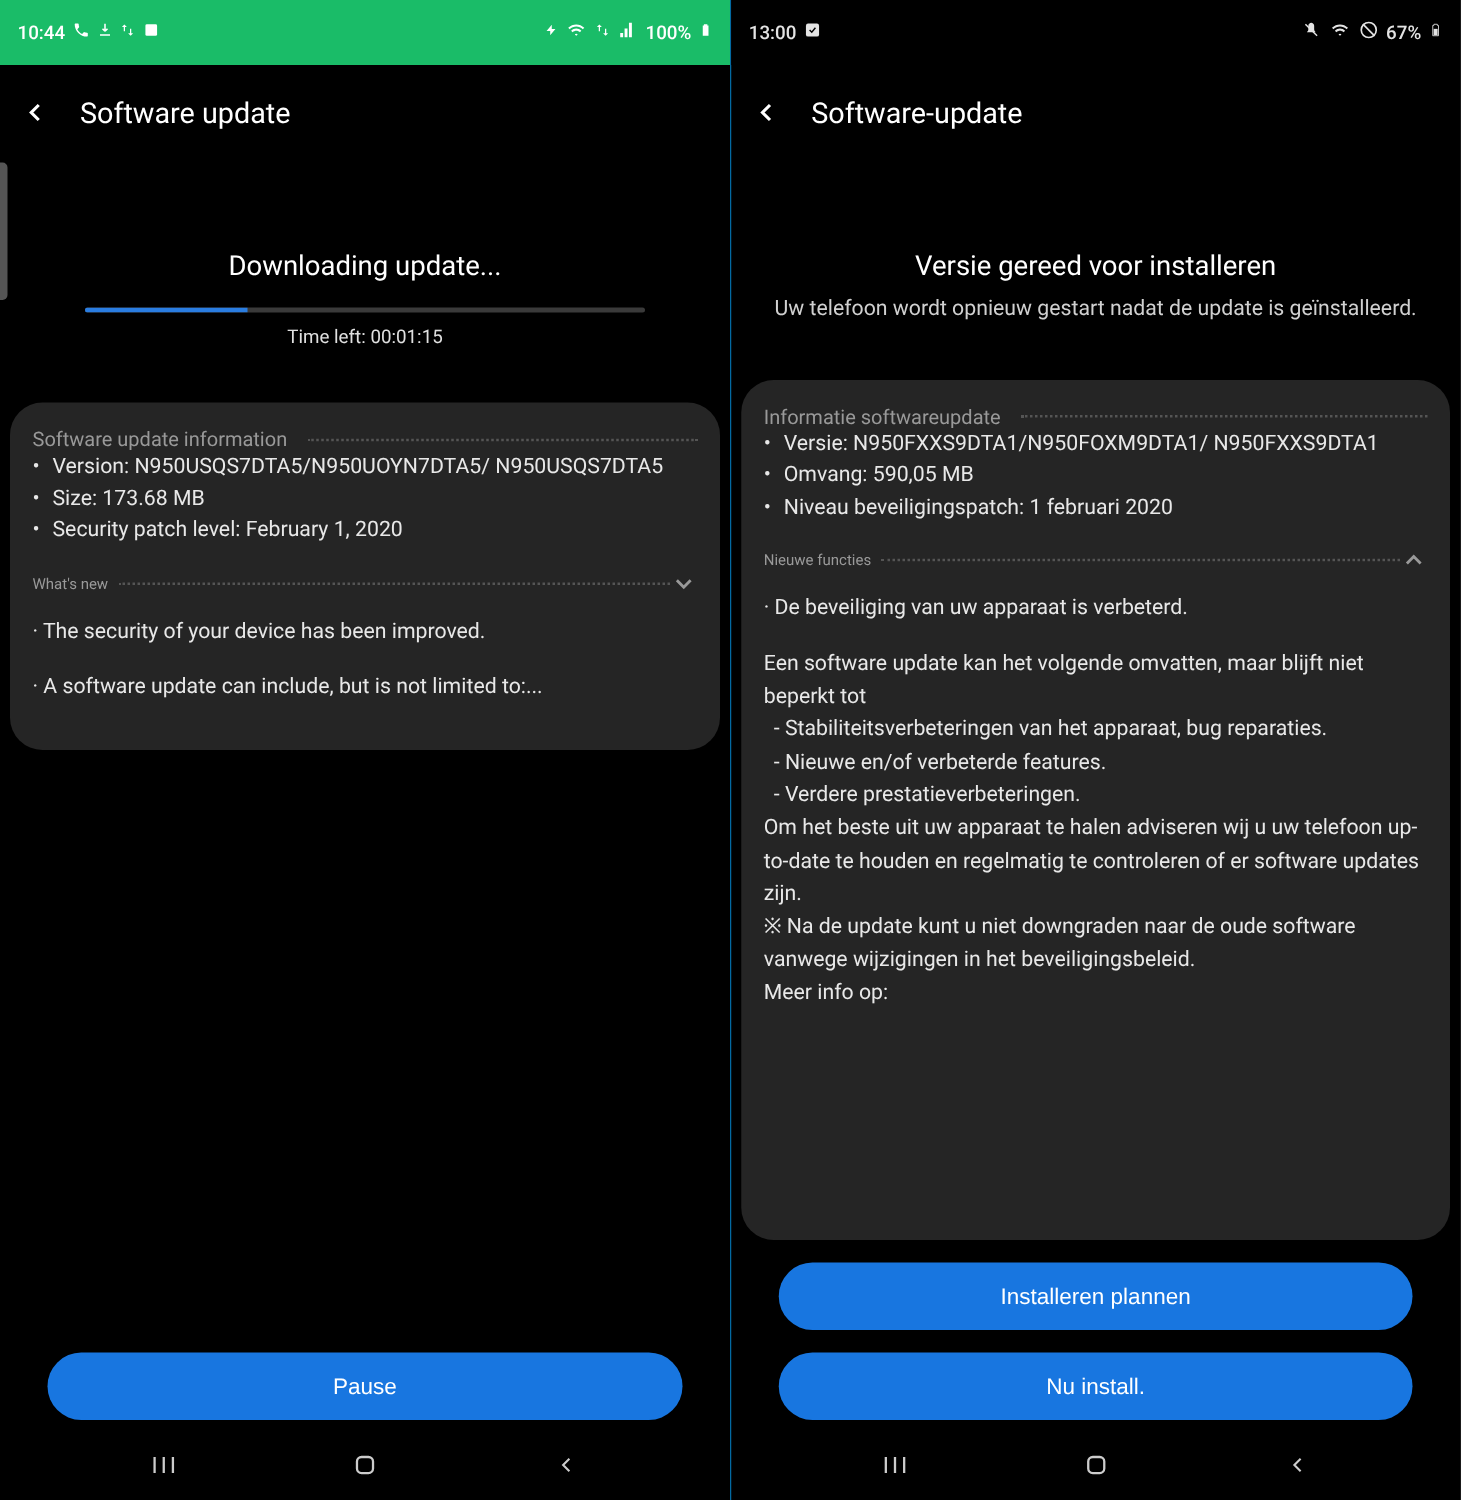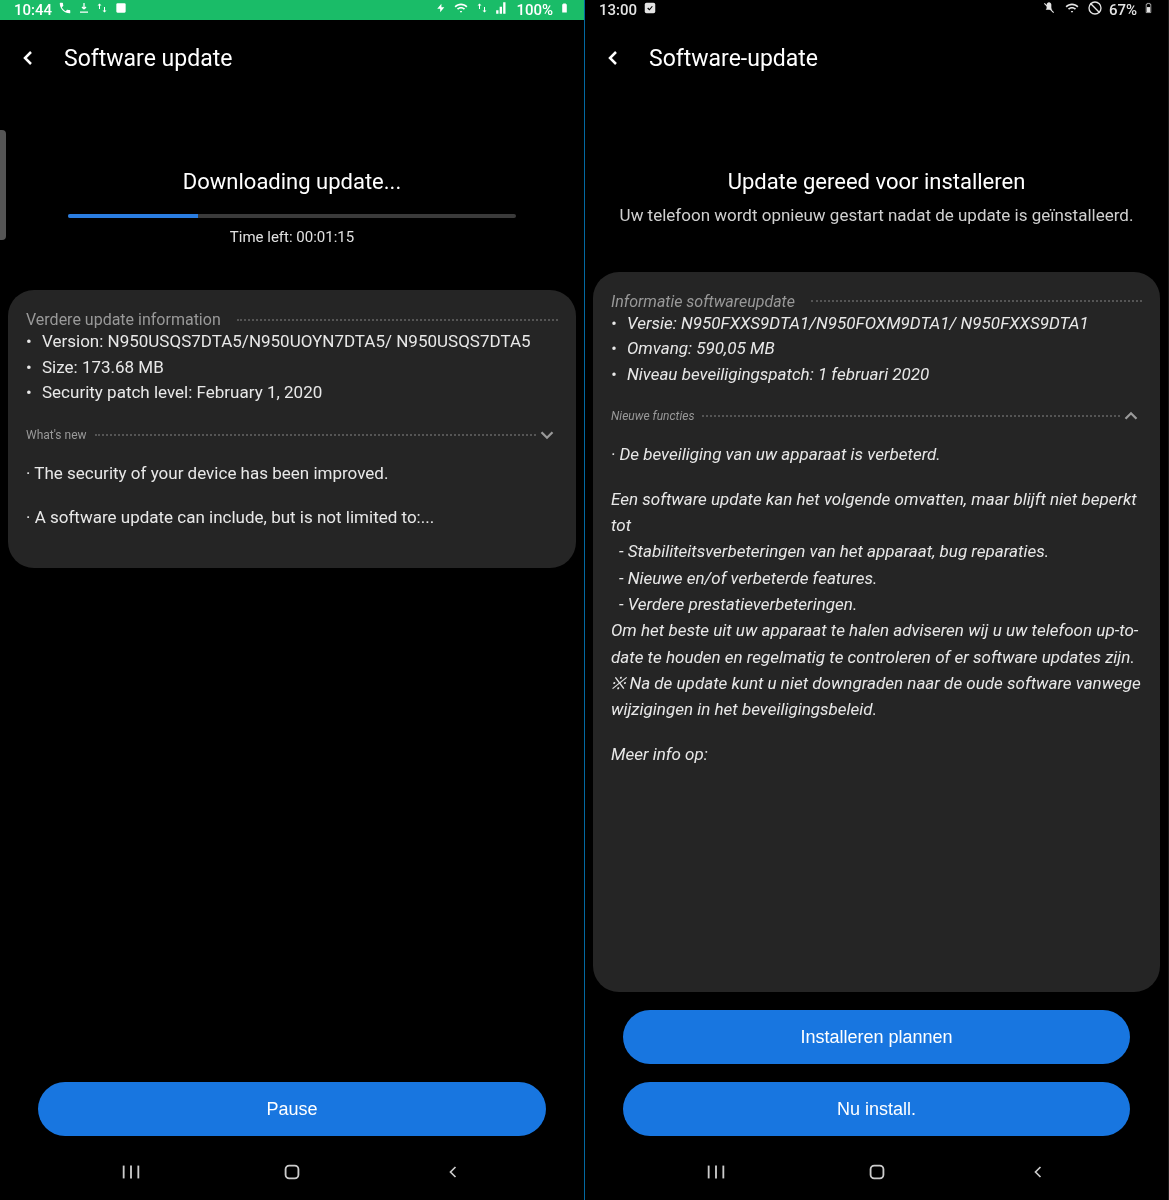--- a/index.html
+++ b/index.html
@@ -13,21 +13,21 @@
 .phone {
   width: 584px;
   height: 1200px;
   background: #000;
   position: relative;
   display: flex;
   flex-direction: column;
 }
 .phone + .phone { border-left: 1px solid #0369a1; }
 .statusbar {
-  height: 20px;
+  height: 52px;
   display: flex;
   justify-content: space-between;
   align-items: center;
   padding: 0 14px;
   font-size: 15px;
   font-weight: 500;
 }
 .statusbar.green {
   background: #1abc68;
   color: #fff;
@@ -96,21 +96,21 @@
   color: #e0e0e0;
   font-size: 15px;
   margin-top: 10px;
 }
 .card {
   background: #252525;
   border-radius: 26px;
   padding: 20px 18px;
   margin-top: 30px;
 }
-.card.tall { flex: 1; overflow: hidden; font-style: italic; }
+.card.tall { flex: 1; overflow: hidden; }
 .card-header {
   color: #999;
   font-size: 16px;
   display: flex;
   align-items: center;
   gap: 8px;
 }
 .dots {
   flex: 1;
   border-bottom: 2px dotted #555;
@@ -260,21 +260,21 @@
       <div class="progress-wrap">
         <div class="progress-track">
             <div class="progress-fill"></div>
           </div>
       </div>
       <div class="time-left">Time left: 00:01:15</div>
     </div>
 
     <div class="card">
       <div class="card-header">
-        <span>Verdere update information</span>
+        <span>Software update information</span>
         <span class="dots"></span>
       </div>
       <ul class="bullet-list">
         <li>Version: N950USQS7DTA5/N950UOYN7DTA5/ N950USQS7DTA5</li>
         <li>Size: 173.68 MB</li>
         <li>Security patch level: February 1, 2020</li>
       </ul>
       <div class="whatsnew">
         <span>What's new</span>
         <span class="dots"></span>
@@ -361,21 +361,21 @@
     <div class="back-arrow">
       <svg width="24" height="24" viewBox="0 0 24 24" fill="none" stroke="#fff" stroke-width="2.5">
           <path d="M15 18l-6-6 6-6"></path>
         </svg>
     </div>
     <div class="header-title">Software-update</div>
   </div>
 
   <div class="content">
     <div class="section-centered">
-      <div class="big-title">Update gereed voor installeren</div>
+      <div class="big-title">Versie gereed voor installeren</div>
       <div class="sub-text">Uw telefoon wordt opnieuw gestart nadat de update is geïnstalleerd.</div>
     </div>
 
     <div class="card tall">
       <div class="card-header">
         <span>Informatie softwareupdate</span>
         <span class="dots"></span>
       </div>
       <ul class="bullet-list">
         <li>Versie: N950FXXS9DTA1/N950FOXM9DTA1/ N950FXXS9DTA1</li>
@@ -394,21 +394,21 @@
       <div class="desc-text">
         <p>· De beveiliging van uw apparaat is verbeterd.</p>
         <div>
           <div>Een software update kan het volgende omvatten, maar blijft niet beperkt tot</div>
           <div class="indent"> - Stabiliteitsverbeteringen van het apparaat, bug reparaties.</div>
           <div class="indent"> - Nieuwe en/of verbeterde features.</div>
           <div class="indent"> - Verdere prestatieverbeteringen.</div>
           <div>Om het beste uit uw apparaat te halen adviseren wij u uw telefoon up-to-date te houden en regelmatig te controleren of er software updates zijn.</div>
           <div>※ Na de update kunt u niet downgraden naar de oude software vanwege wijzigingen in het beveiligingsbeleid.</div>
         </div>
-        <p style="margin-top:18px">Meer info op:</p>
+        <p style="">Meer info op:</p>
       </div>
     </div>
   </div>
 
   <div class="button-area">
     <button class="pill-button">Installeren plannen</button>
     <button class="pill-button">Nu install.</button>
   </div>
 
   <div class="navbar">

